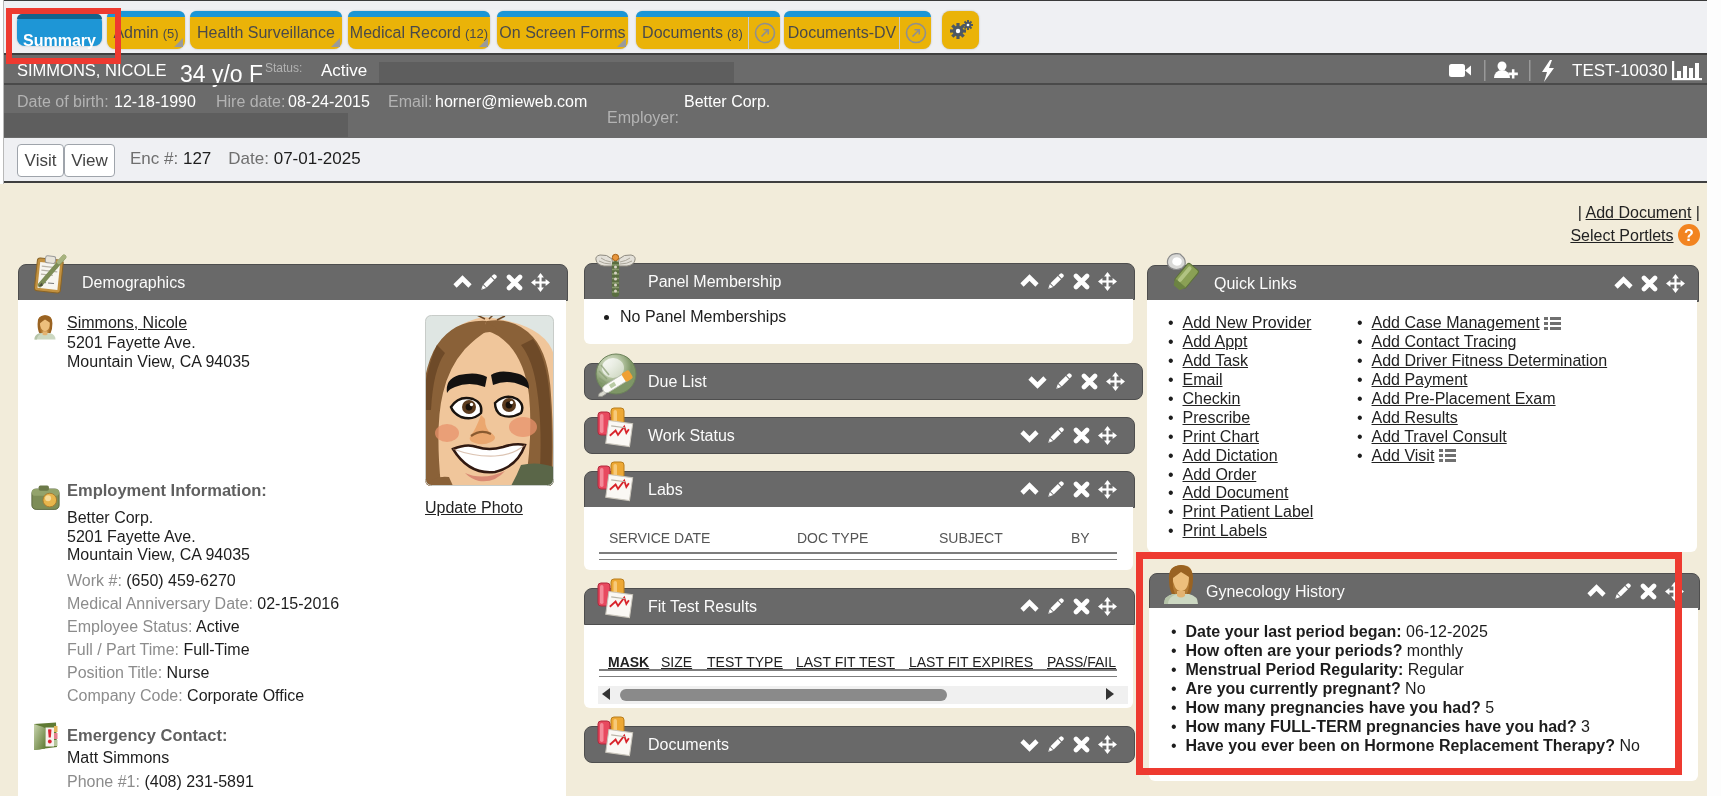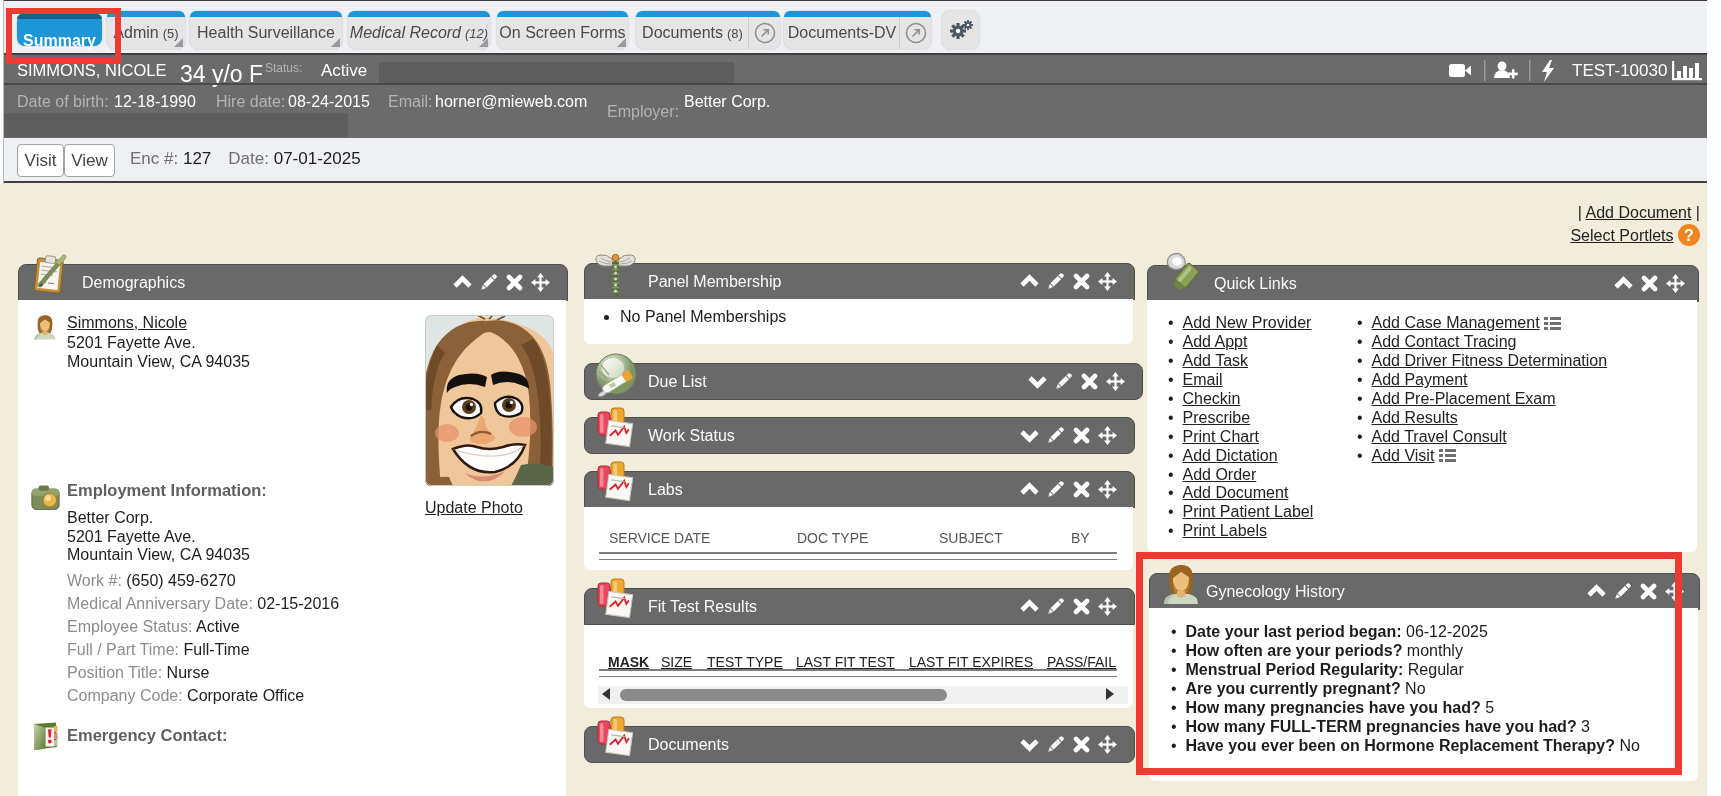--- a/index.html
+++ b/index.html
@@ -1,28 +1,28 @@
 <!DOCTYPE html>
 <html><head><meta charset="utf-8">
 <style>
 html,body{margin:0;padding:0;}
 body{width:1721px;height:796px;position:relative;overflow:hidden;
  font-family:"Liberation Sans",sans-serif;background:#fff;color:#1d1d1d;}
 .abs{position:absolute;}
 
 #tabbar{left:0;top:0;width:1707px;height:52px;background:#eff0f3;border-top:1px solid #3a3a3a;border-bottom:2px solid #3f3f3f;}
-.tab{position:absolute;top:11px;height:38px;background:#e5e5e5;border-radius:8px;
+.tab{position:absolute;top:11px;height:38px;background:#eab308;border-radius:8px;
  box-shadow:0 0 2px rgba(0,0,0,.25);font-size:16px;color:#4a4a4a;}
 .tab .strip{position:absolute;left:0;top:0;right:0;height:6px;background:#1b96d6;border-radius:8px 8px 0 0;}
 .tab .lbl{position:absolute;left:0;right:0;top:6px;bottom:0;display:flex;align-items:center;justify-content:center;white-space:nowrap;}
 .tab .tri{position:absolute;right:2px;bottom:2px;width:0;height:0;border-left:9px solid transparent;border-bottom:9px solid #9a9a9a;}
 .tab small{font-size:13px;margin-left:4px;}
 #tab-summary{left:17px;top:14px;width:85px;height:32px;background:#1e96d6;color:#fff;font-weight:bold;}
 #tab-summary .strip{background:#15638c;height:5px;}
-#tab-summary .lbl{top:21px;text-decoration:underline;}
+#tab-summary .lbl{top:21px;}
 .tabcirc{position:absolute;top:6px;bottom:0;display:flex;align-items:center;justify-content:center;border-left:1px solid #ccc;}
 
 #pthead{left:0;top:55px;width:1707px;height:83px;background:#6b6b6b;color:#fff;font-size:16.5px;}
 #ptrow1{position:absolute;left:0;top:0;width:100%;height:28px;}
 #ptsep1{position:absolute;left:0;top:28px;width:100%;height:2px;background:#4a4a4a;}
 #ptrow2{position:absolute;left:0;top:30px;width:100%;height:26px;font-size:16px;}
 #ptdark1{position:absolute;left:379px;top:7px;width:355px;height:21px;background:#5e5e5e;}
 #ptdark2{position:absolute;left:4px;top:58px;width:344px;height:24px;background:#5e5e5e;}
 .glbl{color:#b3b3b3;}
 
@@ -112,21 +112,21 @@
 <div class="tab" id="tab-admin" style="left:107px;width:78px;">
     <div class="strip"></div>
     <div class="lbl">Admin <small>(5)</small></div>
     <div class="tri"></div>
   </div>
 <div class="tab" style="left:190px;width:152px;">
     <div class="strip"></div>
     <div class="lbl">Health Surveillance</div>
     <div class="tri"></div>
   </div>
-<div class="tab" style="left:348px;width:142px;font-style:italic;">
+<div class="tab" style="left:348px;width:142px;">
     <div class="strip"></div>
     <div class="lbl">Medical Record <small>(12)</small></div>
     <div class="tri"></div>
   </div>
 <div class="tab" style="left:497px;width:131px;">
     <div class="strip"></div>
     <div class="lbl">On Screen Forms</div>
     <div class="tri"></div>
   </div>
 <div class="tab" style="left:636px;width:144px;">
@@ -216,21 +216,21 @@
         </svg></span>
  </div>
  <div id="ptsep1"></div>
  <div id="ptrow2">
   <span class="glbl" style="position:absolute;left:17px;top:8px;">Date of birth:</span>
       <span style="position:absolute;left:114px;top:8px;">12-18-1990</span>
   <span class="glbl" style="position:absolute;left:216px;top:8px;">Hire date:</span>
       <span style="position:absolute;left:288px;top:8px;">08-24-2015</span>
   <span class="glbl" style="position:absolute;left:388px;top:8px;">Email:</span>
       <span style="position:absolute;left:435px;top:8px;">horner@mieweb.com</span>
-  <span class="glbl" style="position:absolute;left:607px;top:18px;">Employer:</span>
+  <span class="glbl" style="position:absolute;left:607px;top:24px;">Employer:</span>
       <span style="position:absolute;left:684px;top:8px;">Better Corp.</span>
  </div>
 </div>
 
 <div id="visitrow" class="abs">
  <div class="vbtn" style="left:17px;width:45px;">Visit</div>
  <div class="vbtn" style="left:64px;width:49px;">View</div>
  <span style="position:absolute;left:130px;top:11px;"><span class="lab">Enc #:</span> <b style="font-weight:normal">127</b>  <span class="lab">Date:</span> 07-01-2025</span>
 </div>
 
@@ -268,20 +268,21 @@
  <div class="abs" style="left:49px;top:181px;font-size:16.5px;line-height:19px;"><b style="color:#5f5f5f;">Employment Information:</b></div>
  <div class="abs" style="left:49px;top:209px;line-height:18.6px;font-size:16px;">Better Corp.<br>5201 Fayette Ave.<br>Mountain View, CA 94035</div>
  <div class="abs" style="left:49px;top:270px;line-height:22.9px;font-size:16px;">
    <span class="lab">Work #:</span> (650) 459-6270<br>
    <span class="lab">Medical Anniversary Date:</span> 02-15-2016<br>
    <span class="lab">Employee Status:</span> Active<br>
    <span class="lab">Full / Part Time:</span> Full-Time<br>
    <span class="lab">Position Title:</span> Nurse<br>
    <span class="lab">Company Code:</span> Corporate Office</div>
  <div class="abs" style="left:49px;top:426px;font-size:16.5px;line-height:19px;"><b style="color:#5f5f5f;">Emergency Contact:</b></div>
+ <div class="abs" style="left:49px;top:446px;line-height:24px;font-size:16px;">Matt Simmons<br><span class="lab">Phone #1:</span> (408) 231-5891</div>
 </div>
 
 <div class="phead open" style="left:584px;top:263px;width:549px;">
  <div class="ptitle">Panel Membership</div>
  <div class="hicons" style="right:17px;">
       <svg class="ci" width="19" height="17" viewBox="0 0 19 17">
         <use href="#g-up"></use>
       </svg>
       <svg class="ci" width="18" height="17" viewBox="0 0 18 17">
         <use href="#g-pen"></use>

